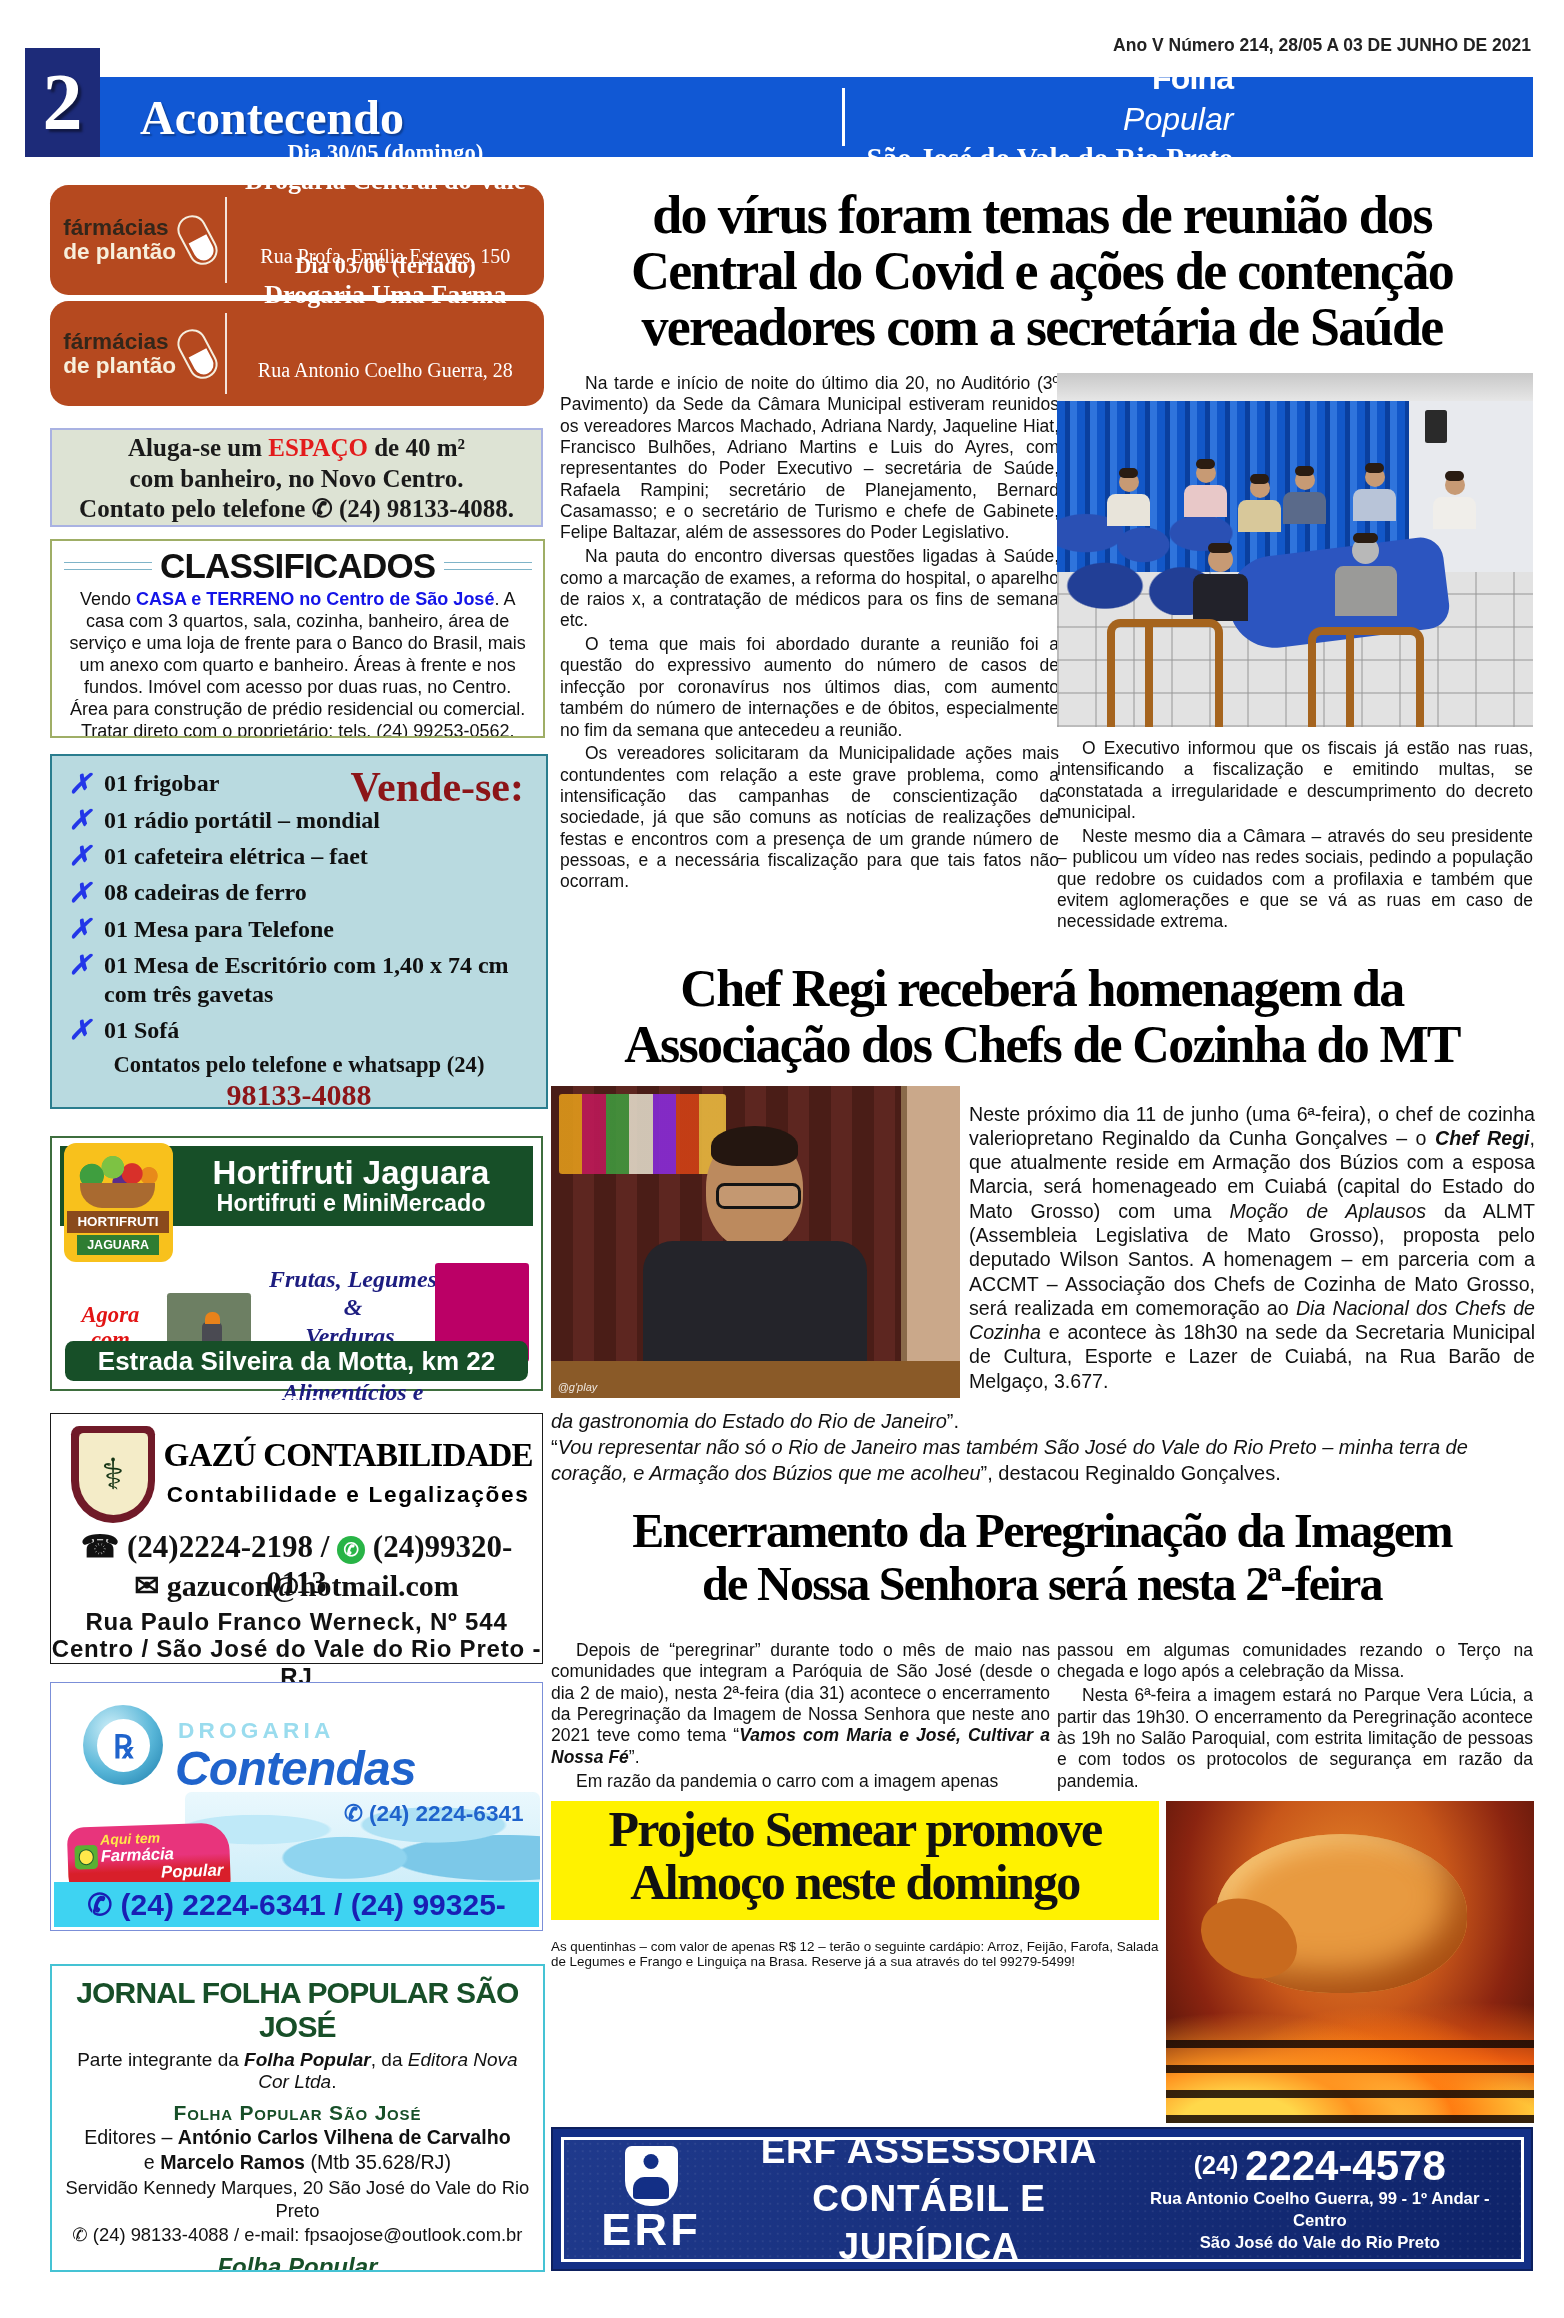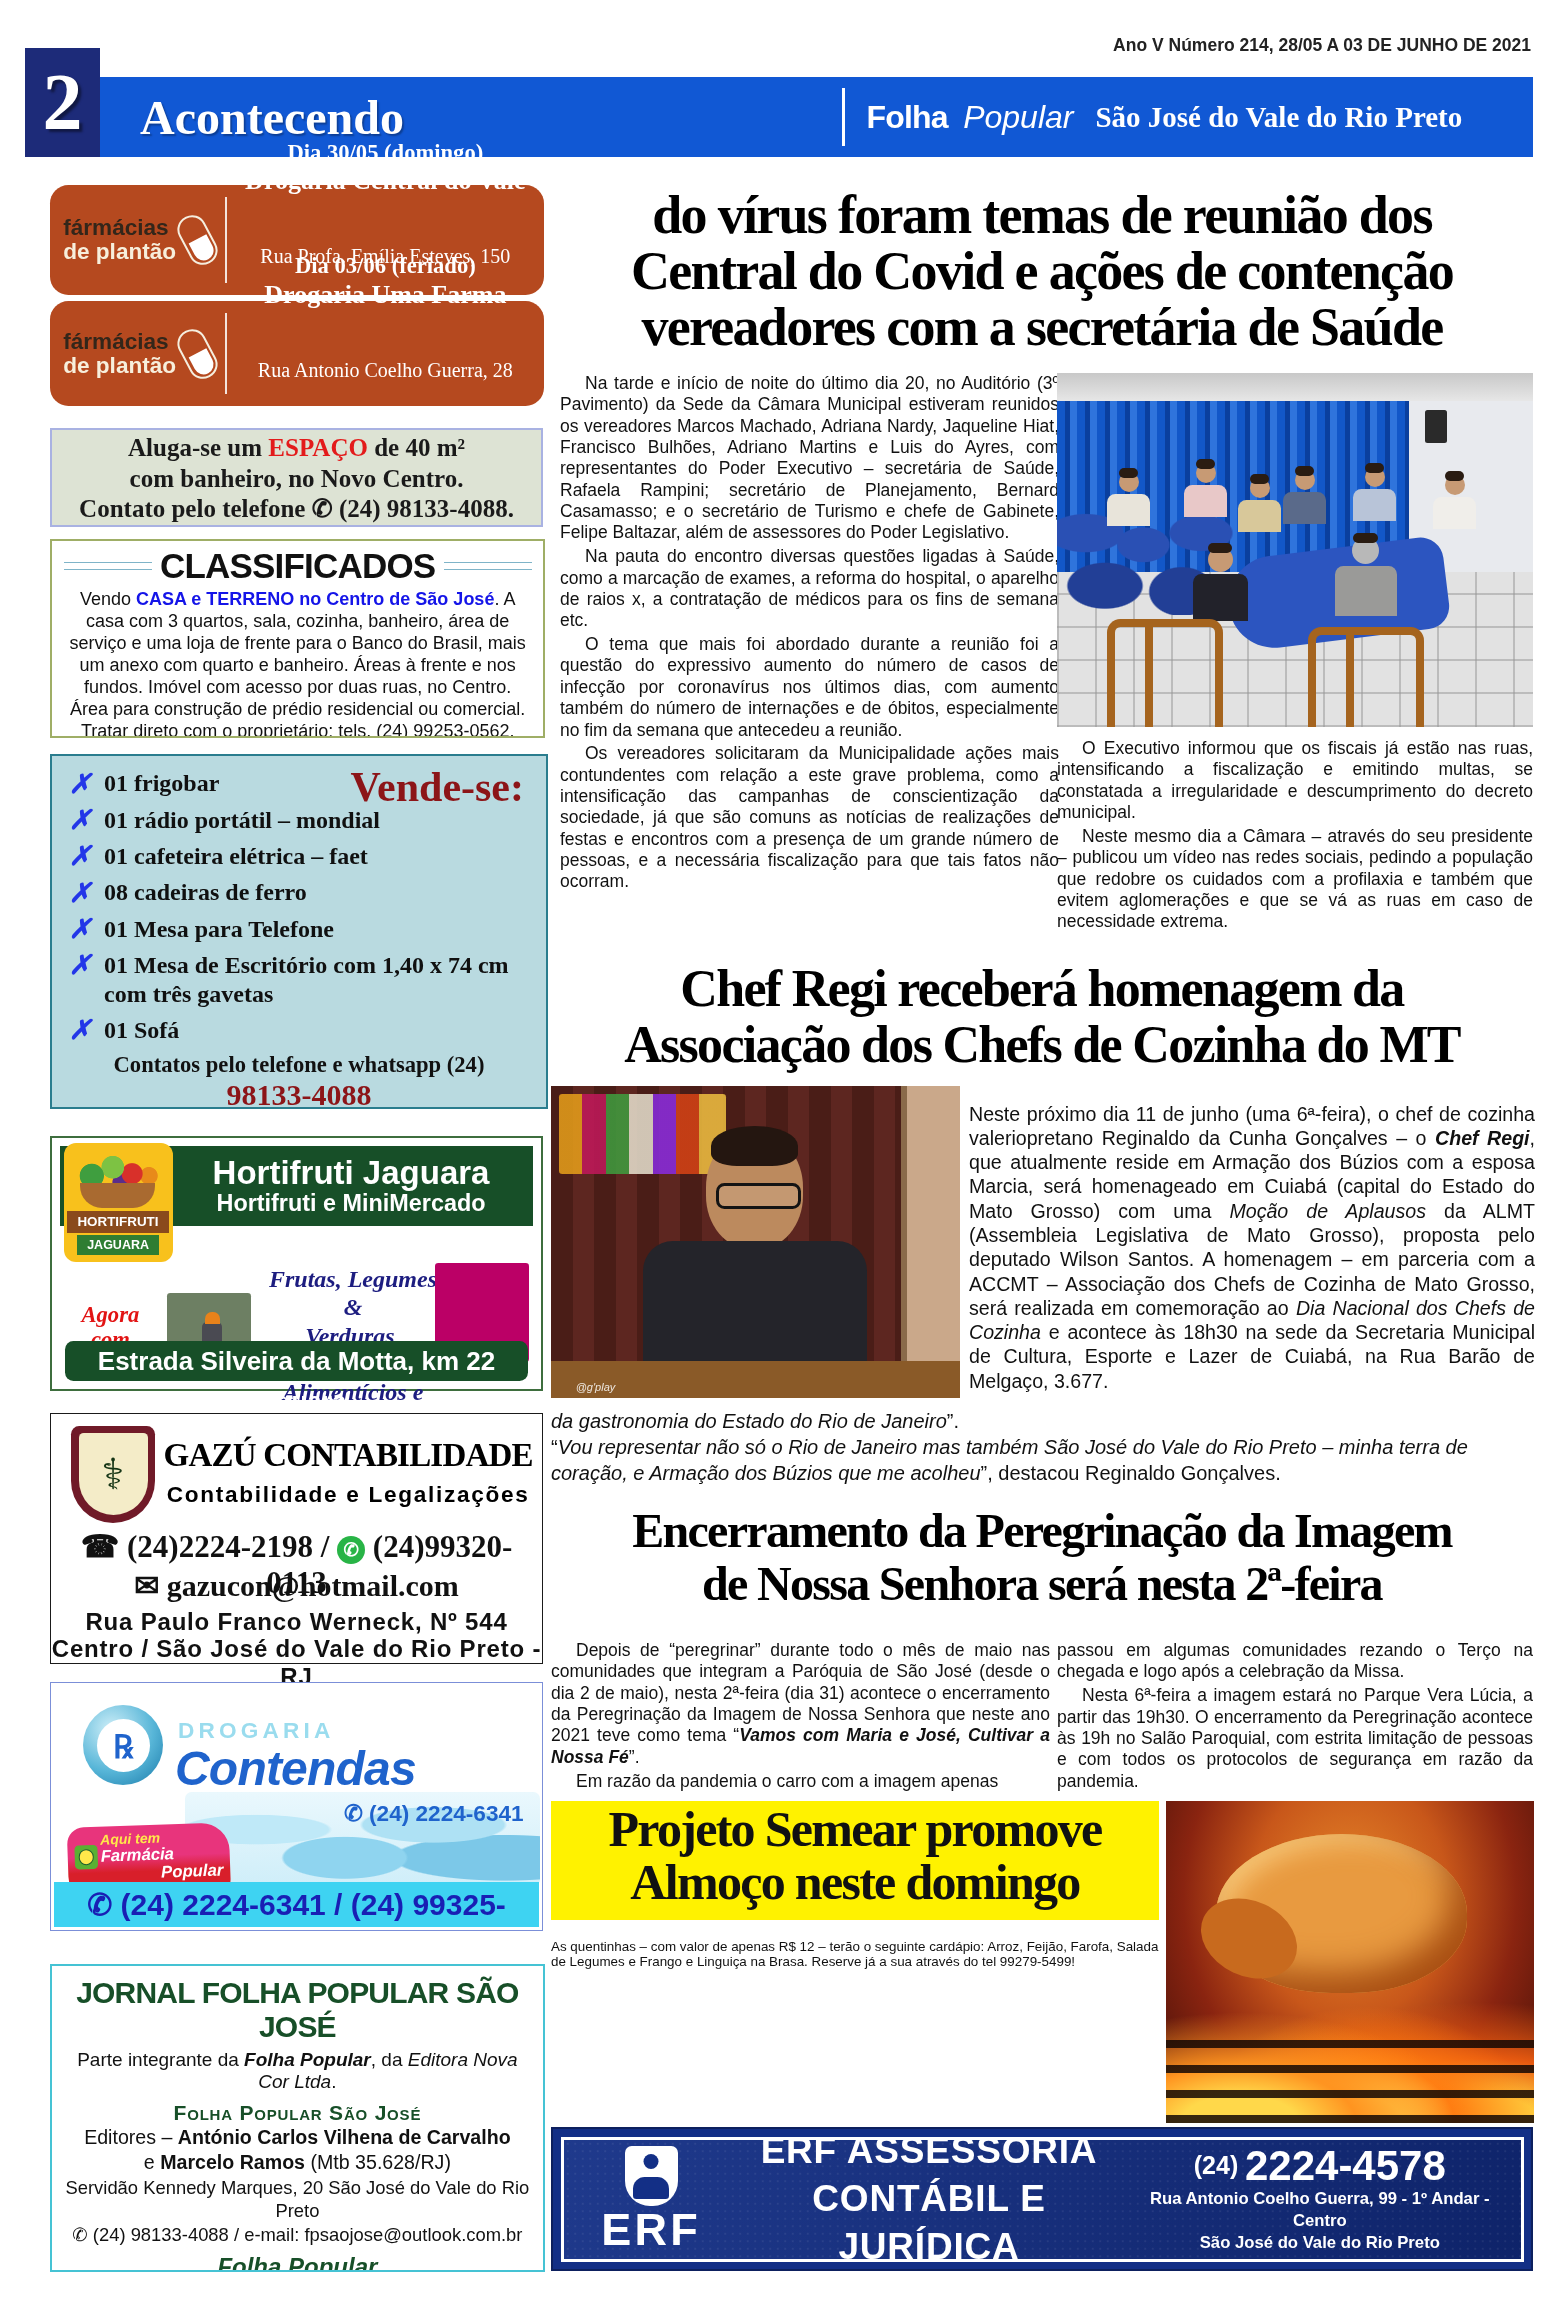--- a/index.html
+++ b/index.html
@@ -10,21 +10,21 @@
   .edition{position:absolute;top:35px;right:33px;font-size:17.5px;font-weight:700;color:#222;}
   .pagenum{position:absolute;left:25px;top:48px;width:75px;height:109px;background:#1d2b79;
            display:flex;align-items:center;justify-content:center;}
   .pagenum span{font-family:"Liberation Serif",serif;font-weight:bold;font-size:80px;color:#fff;
                 text-shadow:3.3px 3.3px 2.5px rgba(0,0,0,.45);}
   .hbar{position:absolute;left:100px;top:77px;width:1433px;height:80px;background:#1158d4;
         display:flex;align-items:center;}
   .hbar .sect{font-family:"Liberation Serif",serif;font-weight:bold;font-size:48px;color:#fff;
               margin-left:40px;width:702px;text-shadow:1.7px 1.7px 1.7px rgba(0,0,0,.3);}
   .hbar .sep{width:2.5px;height:58px;background:#fff;margin-right:22px;}
-  .brand{display:flex;align-items:center;gap:22px;color:#fff;}
+  .brand{display:flex;align-items:flex-end;gap:4px;color:#fff;flex-direction:column;}
   .brand .b1{font-weight:bold;font-size:32px;letter-spacing:-0.8px;}
   .brand .b2{font-style:italic;font-size:32px;font-weight:300;margin-left:-6.7px;}
   .brand .b3{font-family:"Liberation Serif",serif;font-weight:bold;font-size:29px;}
 
   
   .pharm{position:absolute;left:50px;width:494px;background:#b5491f;border-radius:18.4px;color:#fff;
          display:flex;align-items:center;}
   .pharm .pb{width:175px;display:flex;align-items:center;justify-content:center;gap:6.7px;}
   .pharm .pbt{text-align:left;font-weight:bold;font-size:22.6px;line-height:1.05;}
   .pharm .pbt .l1{color:#33261a;}
@@ -198,21 +198,21 @@
      background:linear-gradient(90deg,#e8a01a 0 14%,#c2185b 14% 28%,#3f9e3f 28% 42%,#e8e2d0 42% 56%,#8a2be2 56% 70%,#d84315 70% 84%,#f0c040 84%);
      opacity:.85;}
   .c-door{position:absolute;right:0;top:0;width:53px;height:100%;background:#caa88a;
           border-left:6.7px solid #8a6a4a;}
   .c-head{position:absolute;left:155px;top:48px;width:97px;height:115px;background:#bc8a5e;border-radius:46%;}
   .c-head::before{content:"";position:absolute;top:-8.4px;left:5px;right:5px;height:40px;border-radius:50% 50% 30% 30%;background:#241610;}
   .c-glass{position:absolute;left:165px;top:97px;width:79px;height:20px;border:3.3px solid #141414;border-radius:8.4px;
            background:rgba(255,255,255,.12);}
   .c-torso{position:absolute;left:92px;top:155px;width:224px;height:125px;background:#24242a;border-radius:30px 30px 0 0;}
   .c-table{position:absolute;left:0;bottom:0;right:0;height:37px;background:#8a5a28;}
-  .c-cap{position:absolute;left:6.7px;bottom:5px;color:#fff;font-size:11px;font-style:italic;opacity:.85;margin-left:18px;}
+  .c-cap{position:absolute;left:6.7px;bottom:5px;color:#fff;font-size:11px;font-style:italic;opacity:.85;}
 
   .chef-right{position:absolute;left:969px;top:1082px;width:566px;height:324px;overflow:hidden;}
   .bt2{font-size:19.6px;line-height:1.24;text-align:justify;}
   .chef-cont{position:absolute;left:551px;top:1408px;width:990px;font-size:20px;line-height:1.3;}
   .chef-cont div{margin:0;}
 
   .pilg-left{position:absolute;left:551px;top:1640px;width:499px;height:159px;overflow:hidden;}
   .pilg-right{position:absolute;left:1057px;top:1640px;width:476px;height:159px;overflow:hidden;}
 
   .sem-box{position:absolute;left:551px;top:1801px;width:608px;height:117px;background:#fff200;

